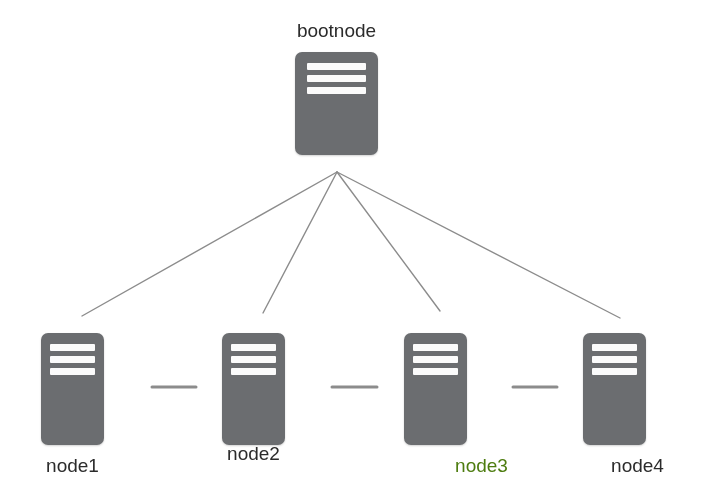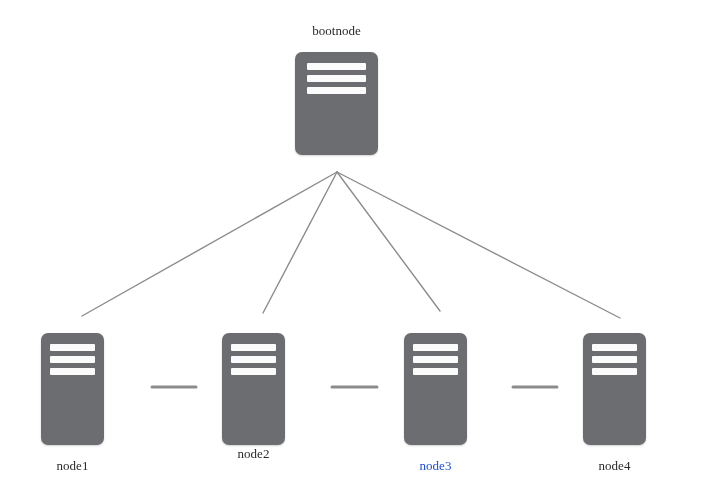--- a/index.html
+++ b/index.html
@@ -47,23 +47,22 @@
     height: 7px;
     background: #fbfbfb;
     border-radius: 1px;
   }
   .node-label {
     position: absolute;
     left: 50%;
     transform: translateX(-50%);
     white-space: nowrap;
     color: #2b2b2b;
-    font-size: 13px;
+    font-size: 19px;
     line-height: 22px;
-    font-family: Liberation Serif, serif;
   }
   .label-below { top: 100%; margin-top: 10px; }
   .label-above { bottom: 100%; margin-bottom: 10px; }
 </style>
 </head>
 <body>
 
 <div id="canvas">
 
   <svg id="edges" viewBox="0 0 706 500" xmlns="http://www.w3.org/2000/svg">
@@ -109,27 +108,27 @@
         <div class="node-label label-below" style="color: rgb(43, 43, 43);">node2</div>
       </div>
       <div class="node" style="left: 404px; top: 333px; width: 63px; height: 112px;">
         <div class="server-icon" style="width: 63px; height: 112px; background: rgb(107, 109, 112);">
           <div class="server-bars">
             <div class="server-bar" style="background: rgb(251, 251, 251);"></div>
             <div class="server-bar" style="background: rgb(251, 251, 251);"></div>
             <div class="server-bar" style="background: rgb(251, 251, 251);"></div>
           </div>
         </div>
-        <div class="node-label label-below" style="color: #1d4ed8;">node3</div>
+        <div class="node-label label-below" style="color: #4d7c0f; margin-left: 46px;">node3</div>
       </div>
       <div class="node" style="left: 583px; top: 333px; width: 63px; height: 112px;">
         <div class="server-icon" style="width: 63px; height: 112px; background: rgb(107, 109, 112);">
           <div class="server-bars">
             <div class="server-bar" style="background: rgb(251, 251, 251);"></div>
             <div class="server-bar" style="background: rgb(251, 251, 251);"></div>
             <div class="server-bar" style="background: rgb(251, 251, 251);"></div>
           </div>
         </div>
-        <div class="node-label label-below" style="color: rgb(43, 43, 43);">node4</div>
+        <div class="node-label label-below" style="color: rgb(43, 43, 43); margin-left: 23px;">node4</div>
       </div>
     </div>
 
 </div>
 
 </body></html>

